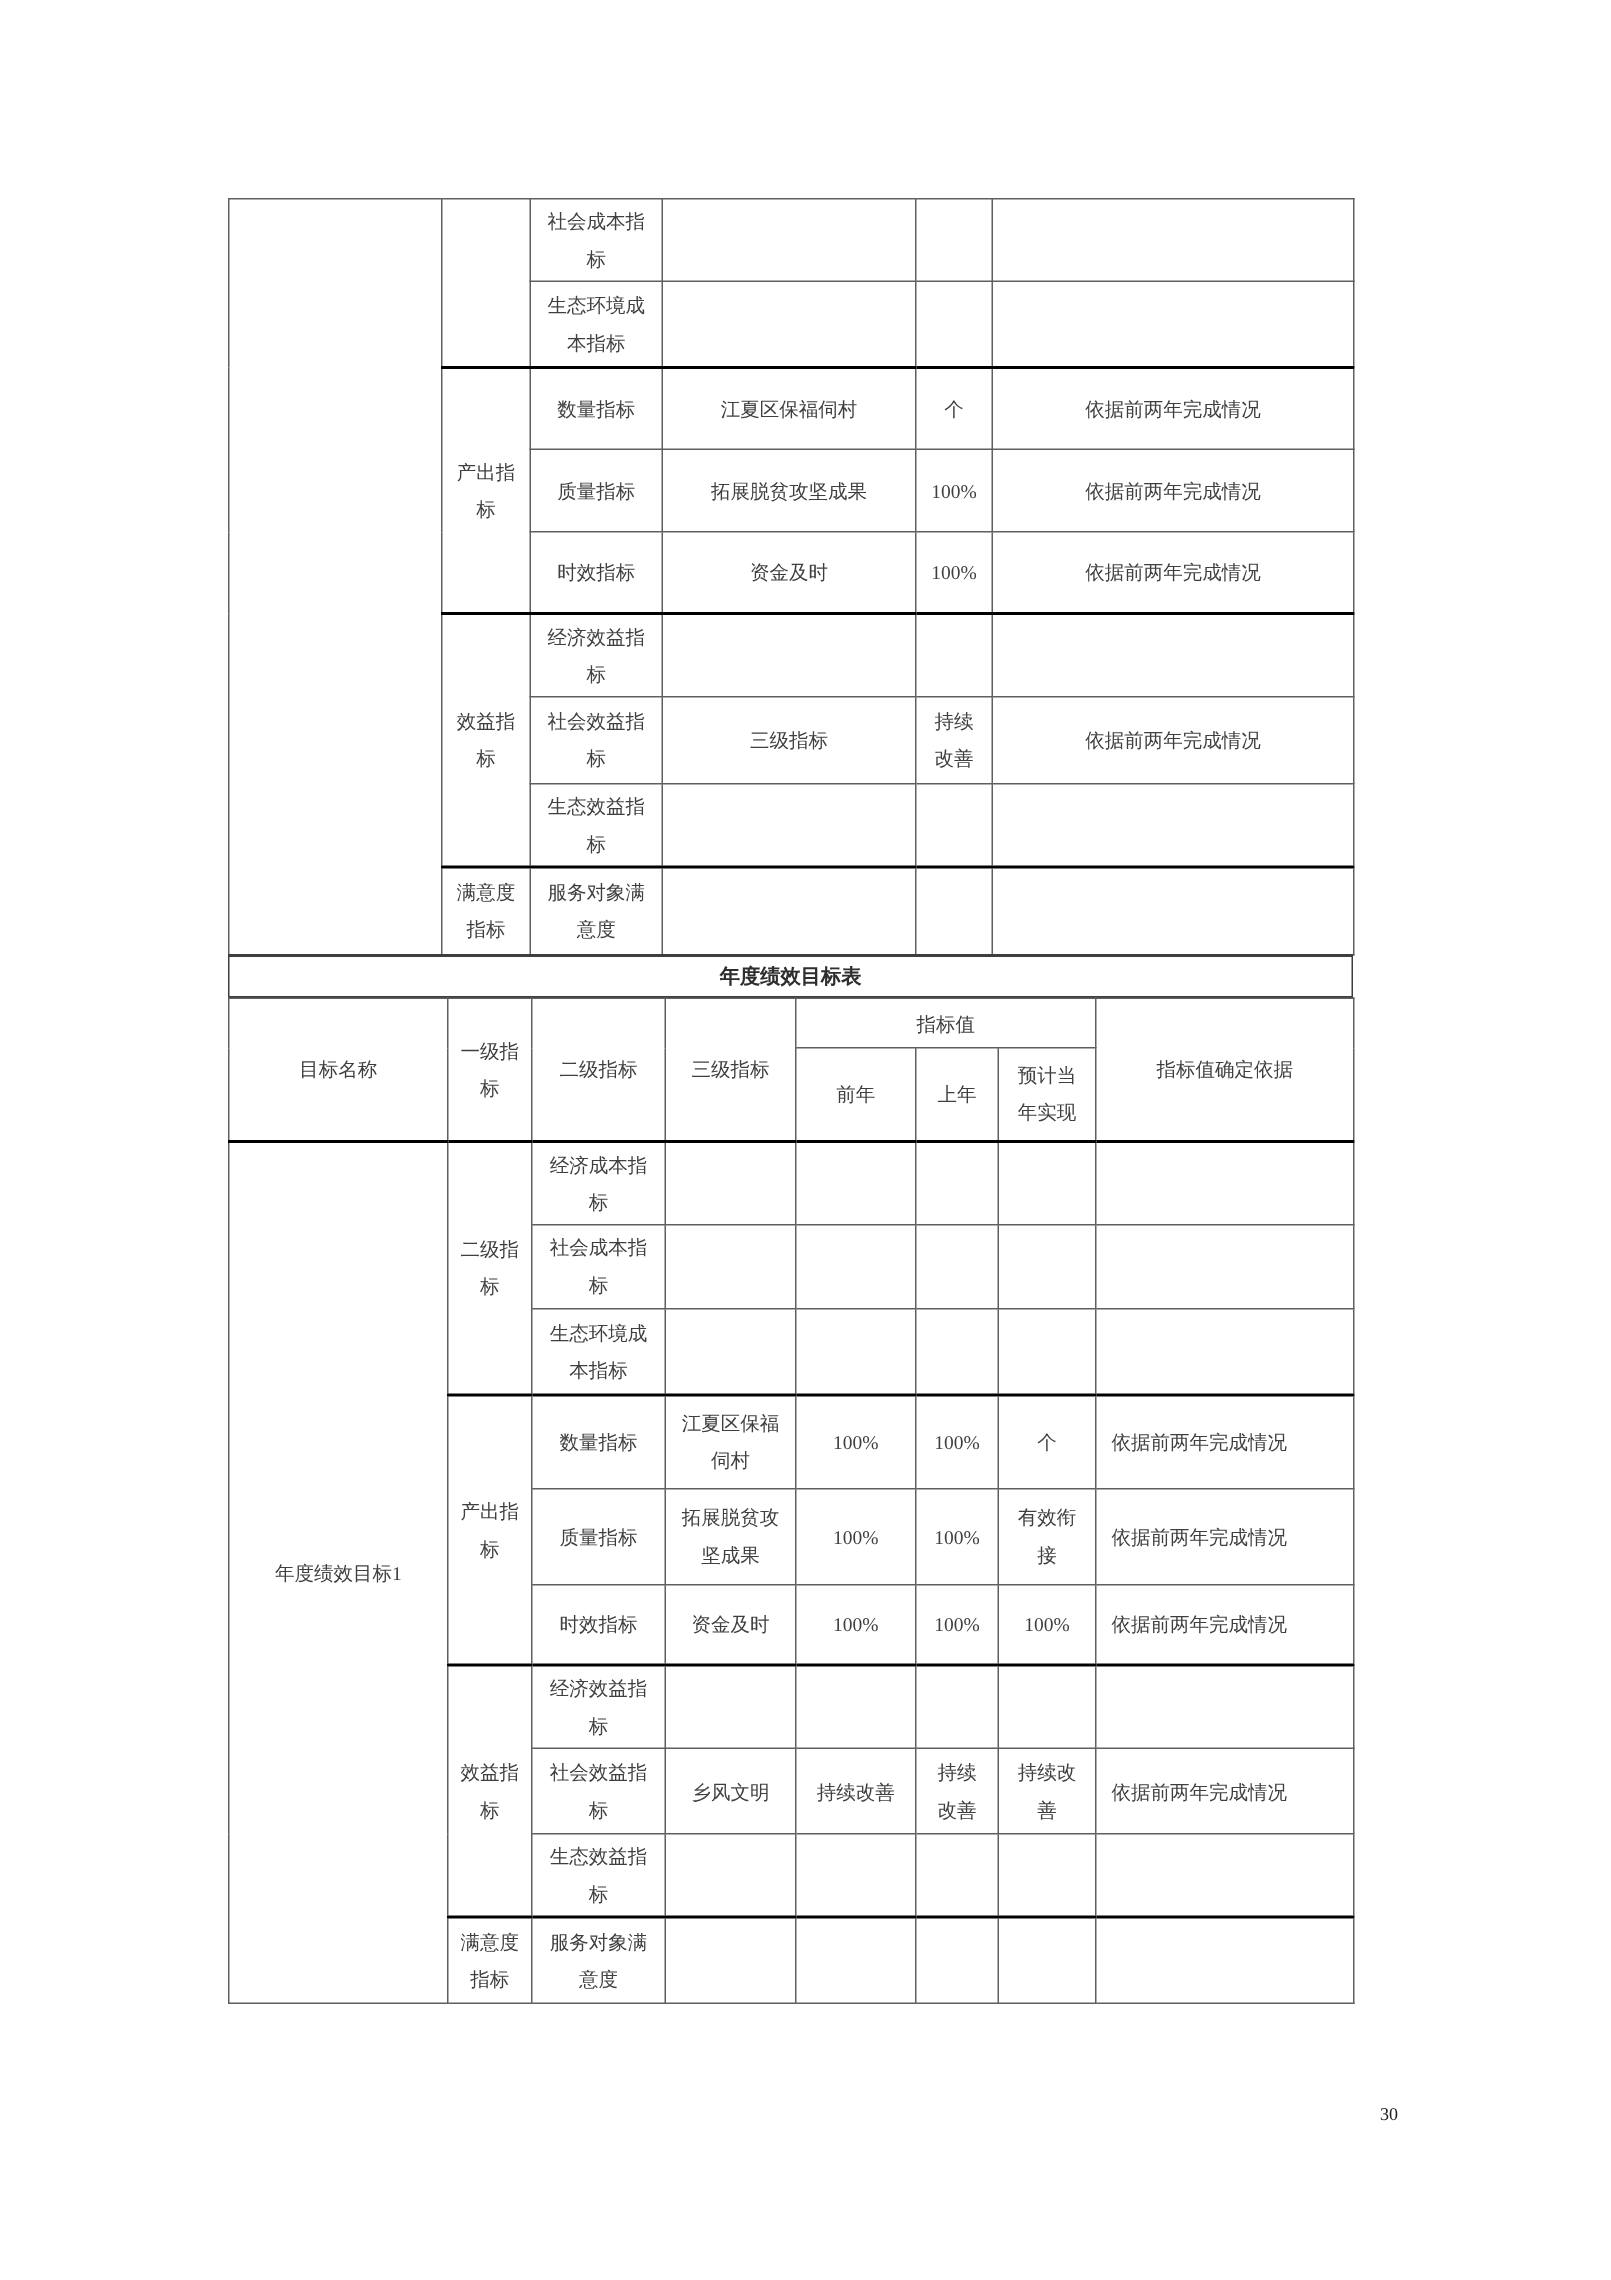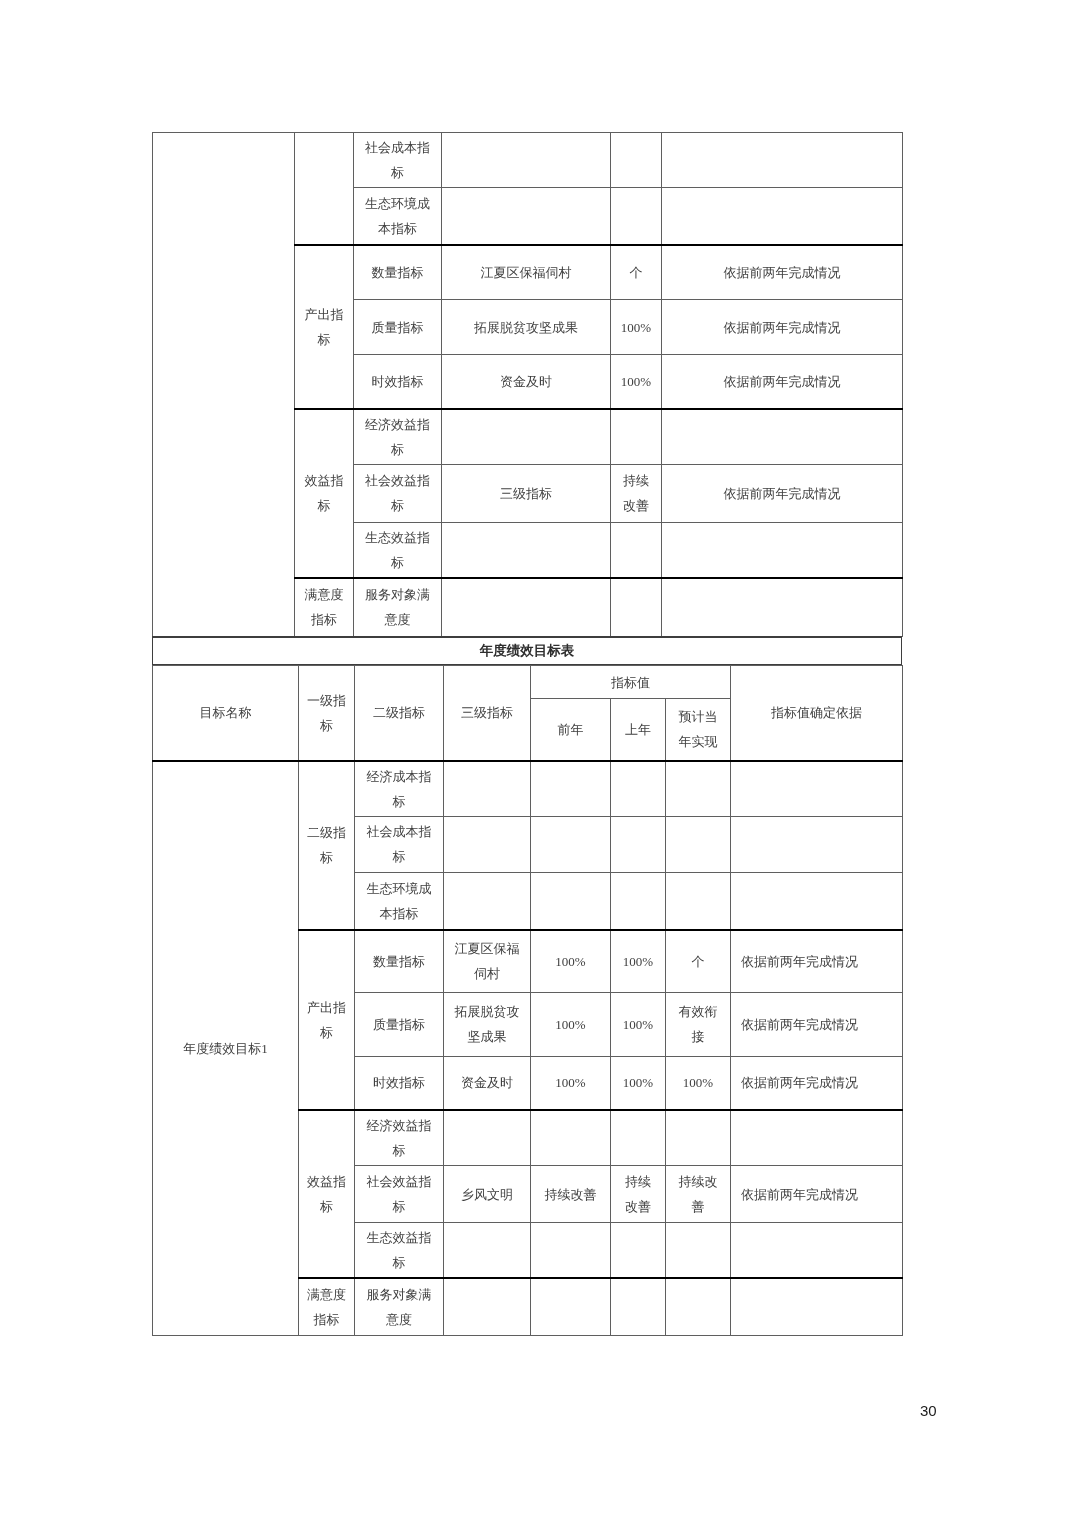--- a/index.html
+++ b/index.html
@@ -33,22 +33,22 @@
     width:750px; height:30px; margin-top:-1px;
     border:1px solid #3e3e3e; border-top-width:2px; border-bottom-width:2px;
     display:flex; align-items:center; justify-content:center;
     font-size:13.5px; font-weight:bold; color:#2e2e2e;
     background:#fff;
   }
   .t2 { margin-top:-1px; }
 
   .page-number {
     position:absolute; left:920px; top:1402px;
-    font-family:Liberation Sans, sans-serif;
-    font-size:15px; color:#1c1c1c;
+    font-family:Liberation Serif, serif;
+    font-size:12px; color:#1c1c1c;
   }
 </style>
 </head>
 <body>
 
 <div class="sheet">
 
   <table class="t1">
     <colgroup>
       <col style="width:142px">

